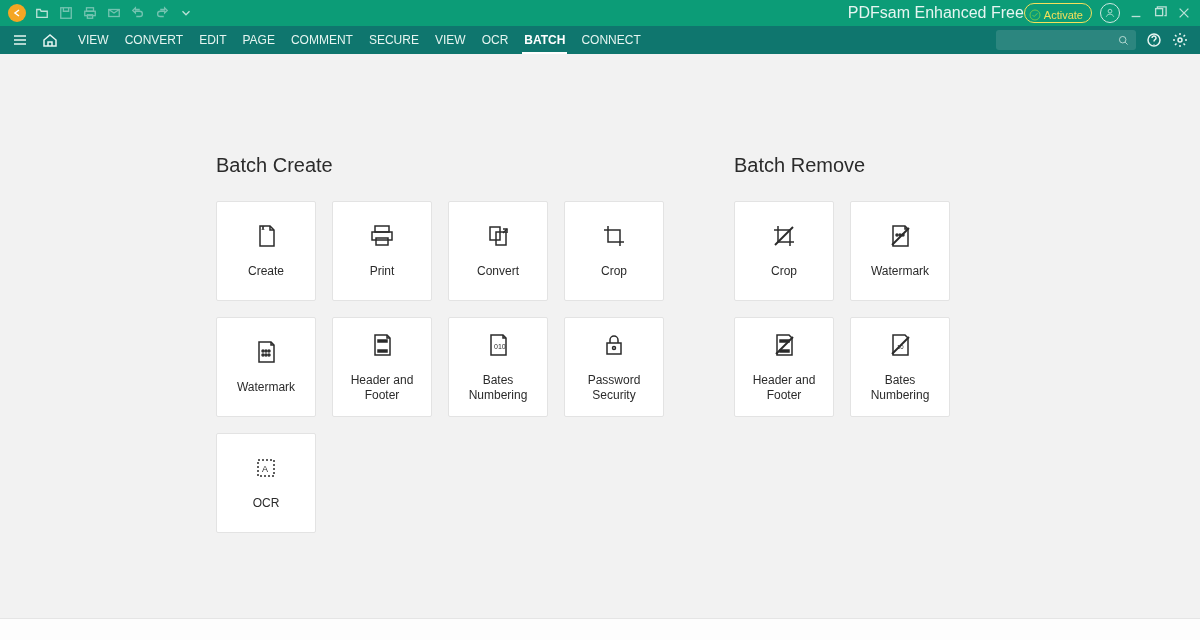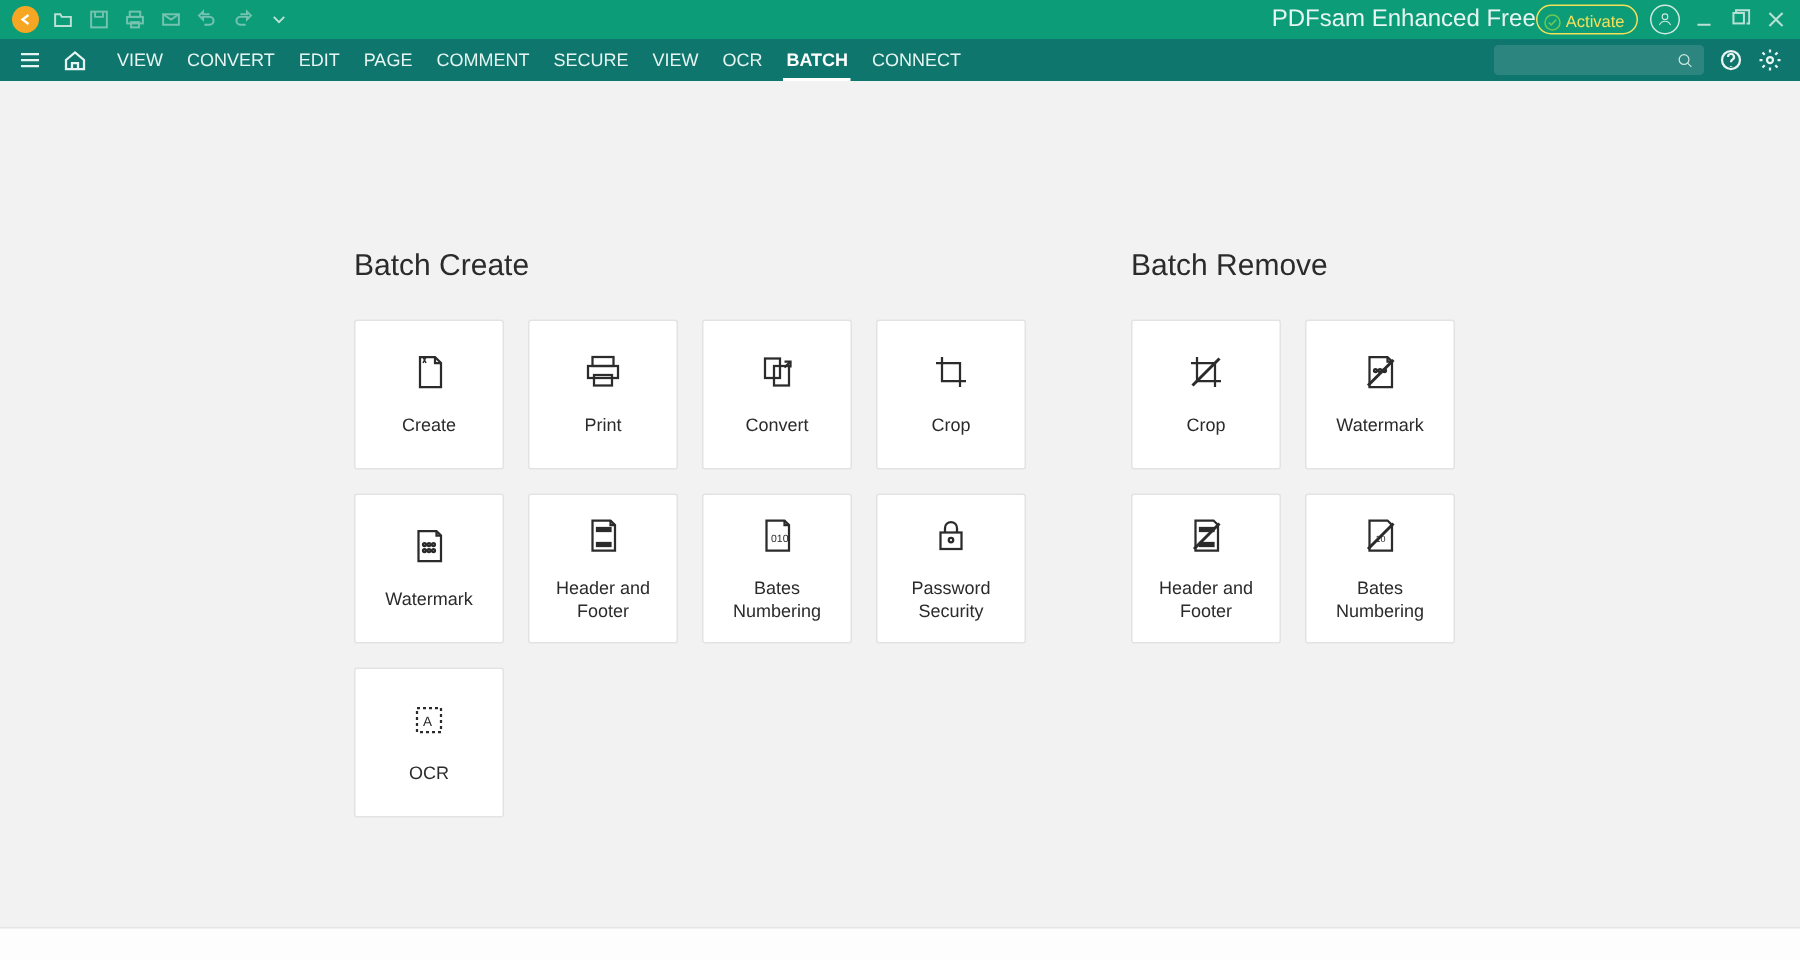--- a/index.html
+++ b/index.html
@@ -73,22 +73,21 @@
     width: 140px; height: 20px;
     background: rgba(255,255,255,0.12);
     border-radius: 3px;
     display:flex; align-items:center; justify-content:flex-end;
     padding-right:6px;
   }
   .content {
     position:absolute; top:54px; left:0; right:0; bottom:22px;
     background:#f2f2f2;
     overflow:auto;
-    padding: 0 56px;
-    margin-top: 12px;
+    padding: 0 36px;
   }
   .sections { display:flex; gap:70px; margin-top:100px; margin-left:180px;}
   .section-title { font-size:20px; font-weight:400; color:#2b2b2b; margin-bottom:24px;}
   .grid { display:grid; grid-template-columns: repeat(4, 100px); gap:16px;}
   .grid.two { grid-template-columns: repeat(2, 100px);}
   .card {
     width:100px; height:100px; background:#fff; border:1px solid #e3e3e3;
     border-radius:2px; display:flex; flex-direction:column; align-items:center;
     justify-content:center; gap:12px; cursor:pointer;
     font-size:12px; text-align:center; color:#2b2b2b;

